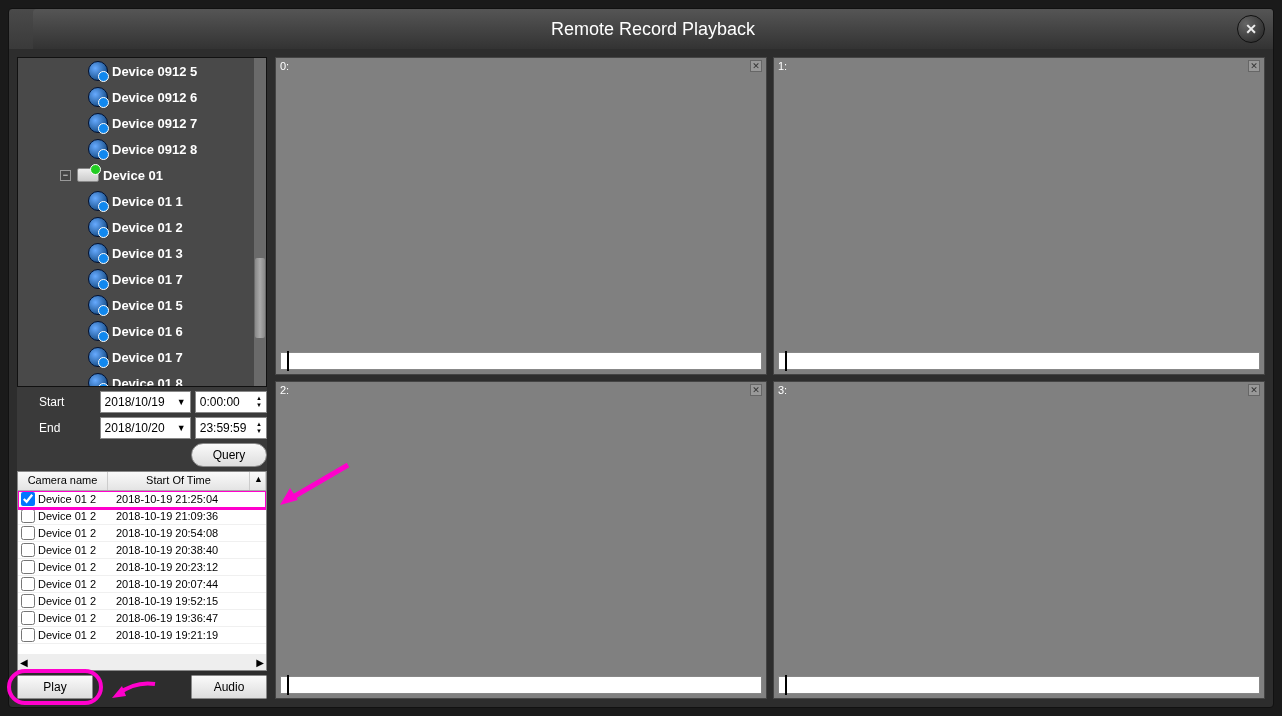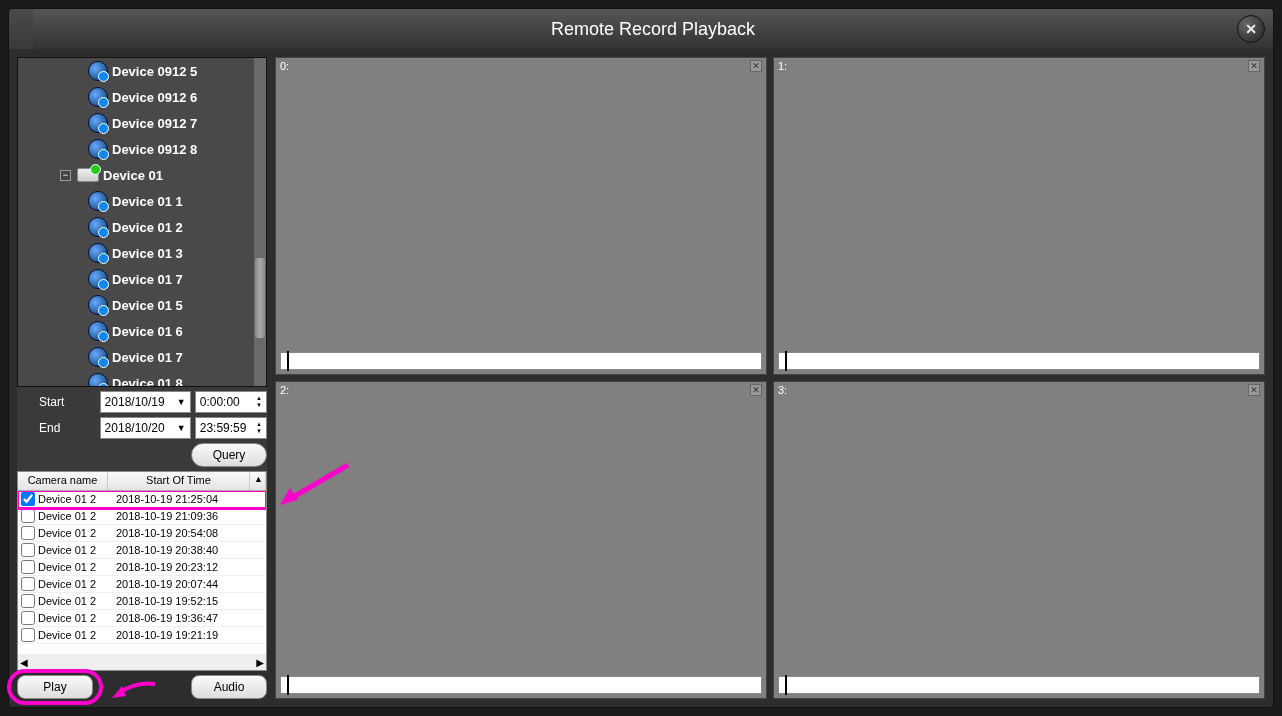--- a/index.html
+++ b/index.html
@@ -155,21 +155,21 @@
 .rr-time { flex: 1; padding-left: 10px; }
 .results-hscroll {
   height: 16px; background: #eee; display: flex; align-items: center;
   justify-content: space-between; padding: 0 2px;
 }
 .hs-arrow { font-size: 10px; }
 .bottom-btns { display: flex; gap: 8px; margin-top: 4px; position: relative; }
 .btn {
   width: 76px; height: 24px;
   background: linear-gradient(to bottom, #fafafa, #ddd);
-  border: 1px solid #888; border-radius: 8px; font-size: 12px;
+  border: 1px solid #888; border-radius: 1px; font-size: 12px;
   cursor: pointer;
 }
 .play-hl {
   position: absolute; left: -10px; top: -6px;
   width: 96px; height: 36px; border: 4px solid #ff00cc;
   border-radius: 18px; pointer-events: none;
 }
 .right-panel {
   flex: 1; display: grid;
   grid-template-columns: 1fr 1fr; grid-template-rows: 1fr 1fr;

